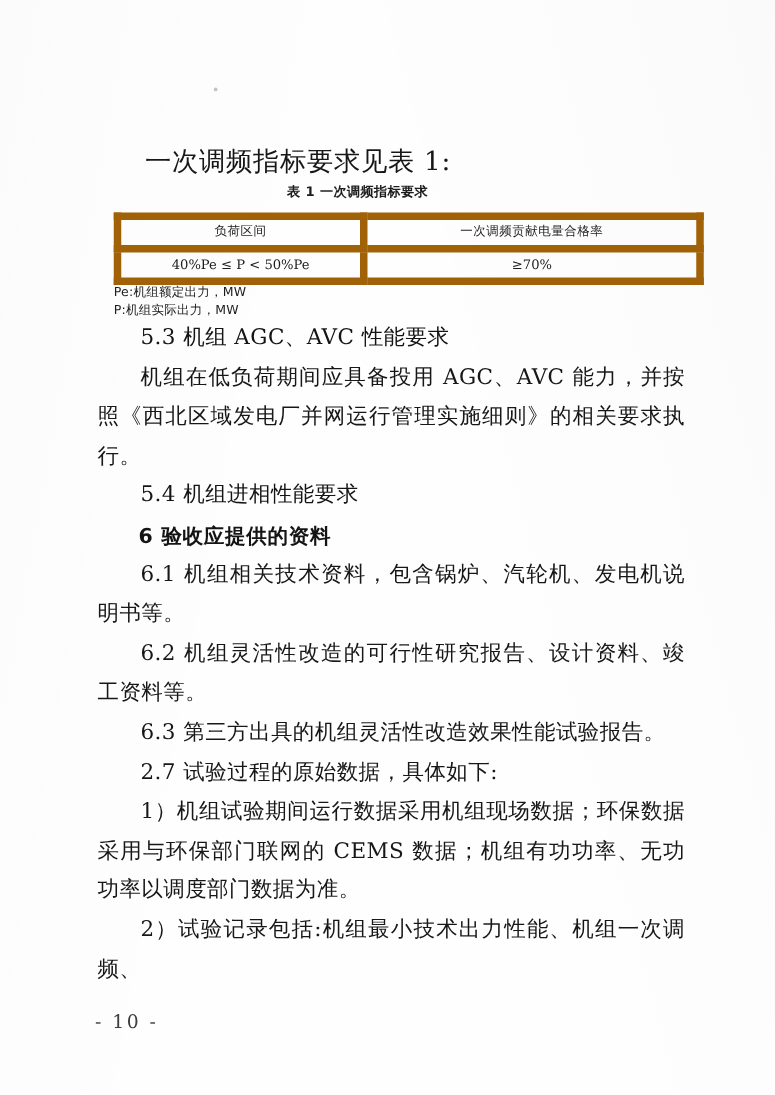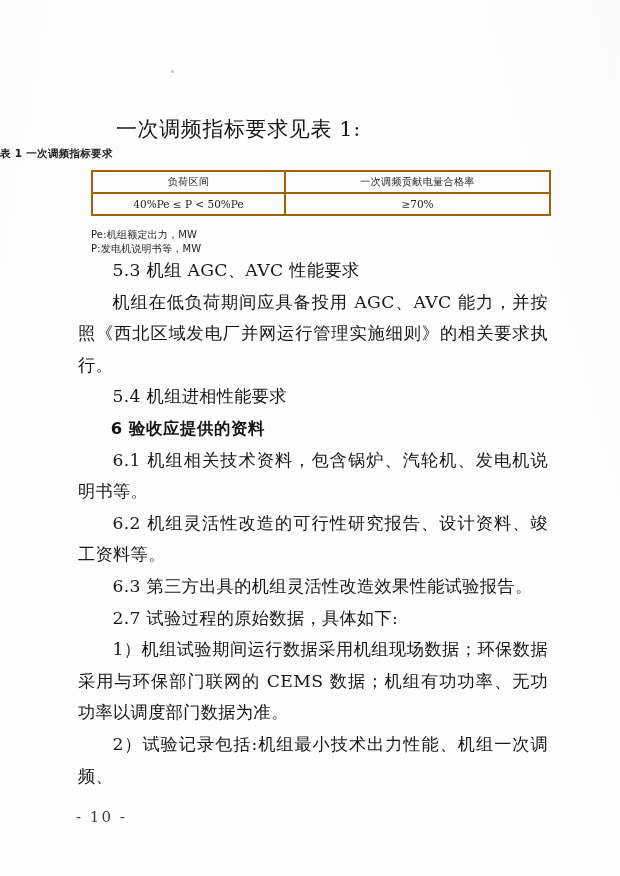--- a/index.html
+++ b/index.html
@@ -58,37 +58,38 @@
     letter-spacing: 0.6px;
     color: #171717;
     white-space: nowrap;
   }
 
   .table-caption {
     position: absolute;
     left: 0;
     top: 147px;
     width: 572px;
+    text-align: center;
     font-family: "DejaVu Sans", "Liberation Sans", sans-serif;
     font-size: 10.5px;
     font-weight: bold;
     letter-spacing: 0.3px;
     color: #1c1c1c;
   }
 
   table.data-table {
     position: absolute;
     left: 91px;
     top: 170px;
     width: 446px;
     border-collapse: collapse;
     table-layout: fixed;
   }
   table.data-table td {
-    border: 2px solid #a16207;
+    border: 6px solid #a16207;
     height: 18px;
     text-align: center;
     vertical-align: middle;
     font-family: "DejaVu Serif", "Liberation Serif", serif;
     font-size: 10.5px;
     color: #1c1c1c;
     padding: 1px 2px;
     line-height: 1.15;
   }
   table.data-table td.col-a { width: 187px; }
@@ -174,21 +175,21 @@
         </tr>
         <tr>
           <td class="col-a">40%Pe ≤ P &lt; 50%Pe</td>
           <td class="col-b">≥70%</td>
         </tr>
       </tbody>
     </table>
 
     <div class="footnotes">
       <div>Pe:机组额定出力，MW</div>
-      <div>P:发电机说明书等，MW</div>
+      <div>P:机组实际出力，MW</div>
     </div>
 
     <div class="body-block">
       <p class="heading">5.3 机组 AGC、AVC 性能要求</p>
       <p class="para">机组在低负荷期间应具备投用 AGC、AVC 能力，并按照《西北区域发电厂并网运行管理实施细则》的相关要求执行。</p>
 
       <p class="heading">5.4 机组进相性能要求</p>
 
       <p class="heading heading-bold">6 验收应提供的资料</p>
 

